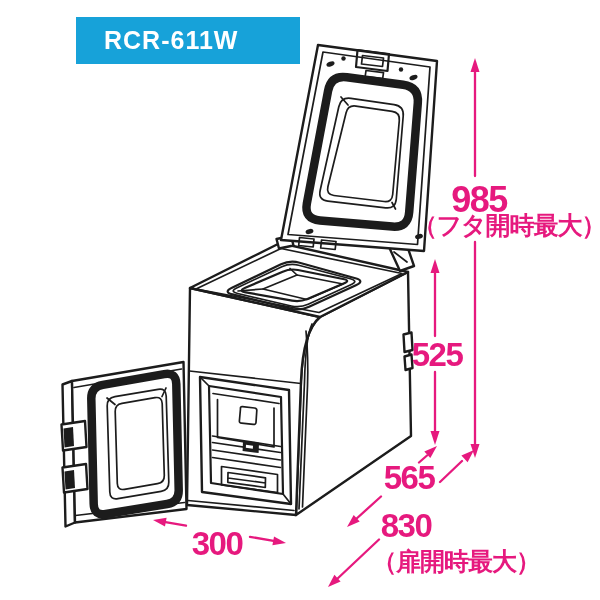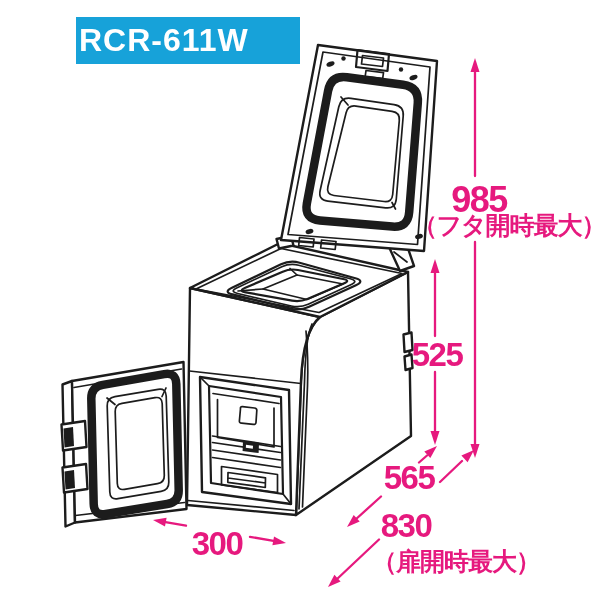--- a/index.html
+++ b/index.html
@@ -1,20 +1,20 @@
 <!DOCTYPE html>
 <html><head>
 <meta charset="utf-8">
 <style>
   html,body{margin:0;padding:0;background:#fff;}
   .stage{position:relative;width:600px;height:600px;background:#ffffff;overflow:hidden;
          font-family:"Liberation Sans",sans-serif;}
   .badge{position:absolute;left:76px;top:17px;width:224px;height:47px;background:#17a2d9;
-         color:#ffffff;font-weight:bold;font-size:32px;letter-spacing:1px;
-         display:flex;align-items:center;padding-left:3px;box-sizing:border-box;}
+         color:#ffffff;font-weight:bold;font-size:25px;letter-spacing:1px;
+         display:flex;align-items:center;padding-left:28px;box-sizing:border-box;}
   svg{position:absolute;left:0;top:0;}
   .ln{stroke:#1c1c1c;fill:none;stroke-width:2.2;stroke-linejoin:round;stroke-linecap:round;}
   .lnf{stroke:#1c1c1c;fill:#ffffff;stroke-width:2.4;stroke-linejoin:round;stroke-linecap:round;}
   .thin{stroke:#1c1c1c;fill:none;stroke-width:1.7;stroke-linejoin:round;stroke-linecap:round;}
   .gasket{stroke:#1c1c1c;fill:none;stroke-width:8.5;stroke-linejoin:round;}
   .blk{fill:#1c1c1c;stroke:none;}
   .wht{fill:#ffffff;stroke:none;}
   .dim{stroke:#e6197e;fill:none;stroke-width:2.3;stroke-linecap:round;}
   .dimhead{fill:#e6197e;stroke:none;}
   text{font-family:"Liberation Sans",sans-serif;font-weight:bold;fill:#e6197e;text-anchor:middle;}

